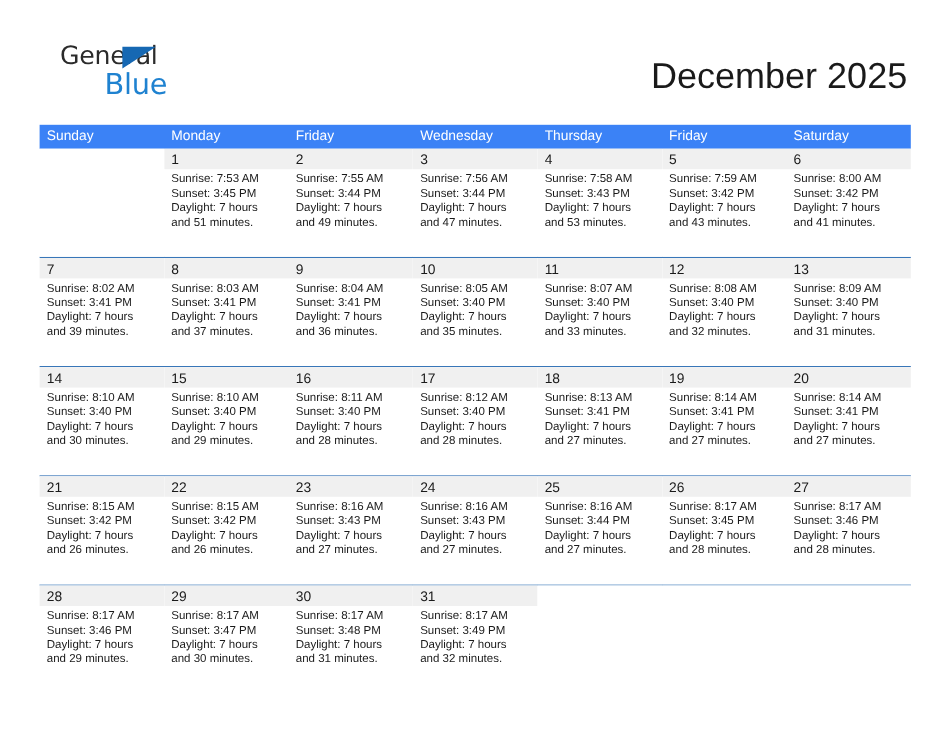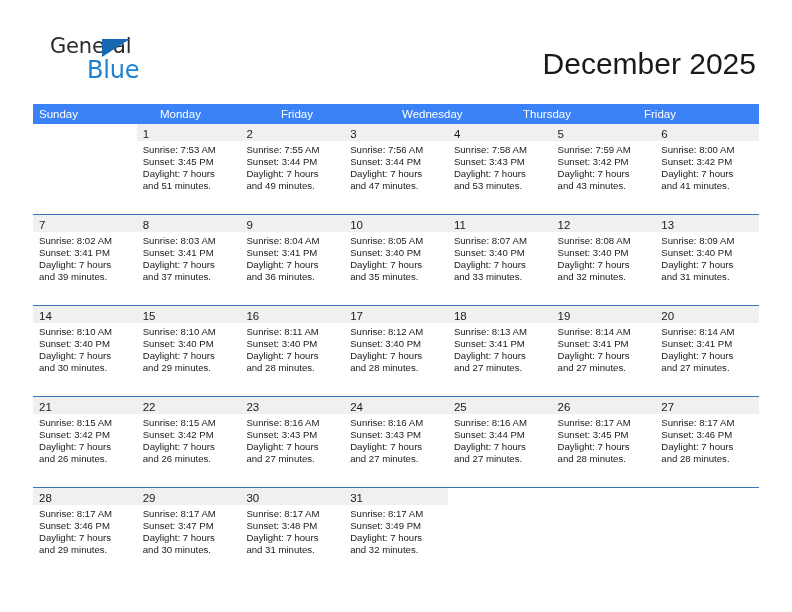--- a/index.html
+++ b/index.html
@@ -166,20 +166,21 @@
 
   <div class="calendar">
 
     <div class="dow-row">
       <div class="dow-cell">Sunday</div>
       <div class="dow-cell">Monday</div>
       <div class="dow-cell">Friday</div>
       <div class="dow-cell">Wednesday</div>
       <div class="dow-cell">Thursday</div>
       <div class="dow-cell">Friday</div>
+      <div class="dow-cell">Saturday</div>
     </div>
 
     <div id="weeks-container">
         <div class="week">
           <div class="day-cell blank">
             <div class="daynum-band"><span class="daynum"></span></div>
           </div>
           <div class="day-cell">
             <div class="daynum-band"><span class="daynum">1</span></div>
             <div class="day-info">

